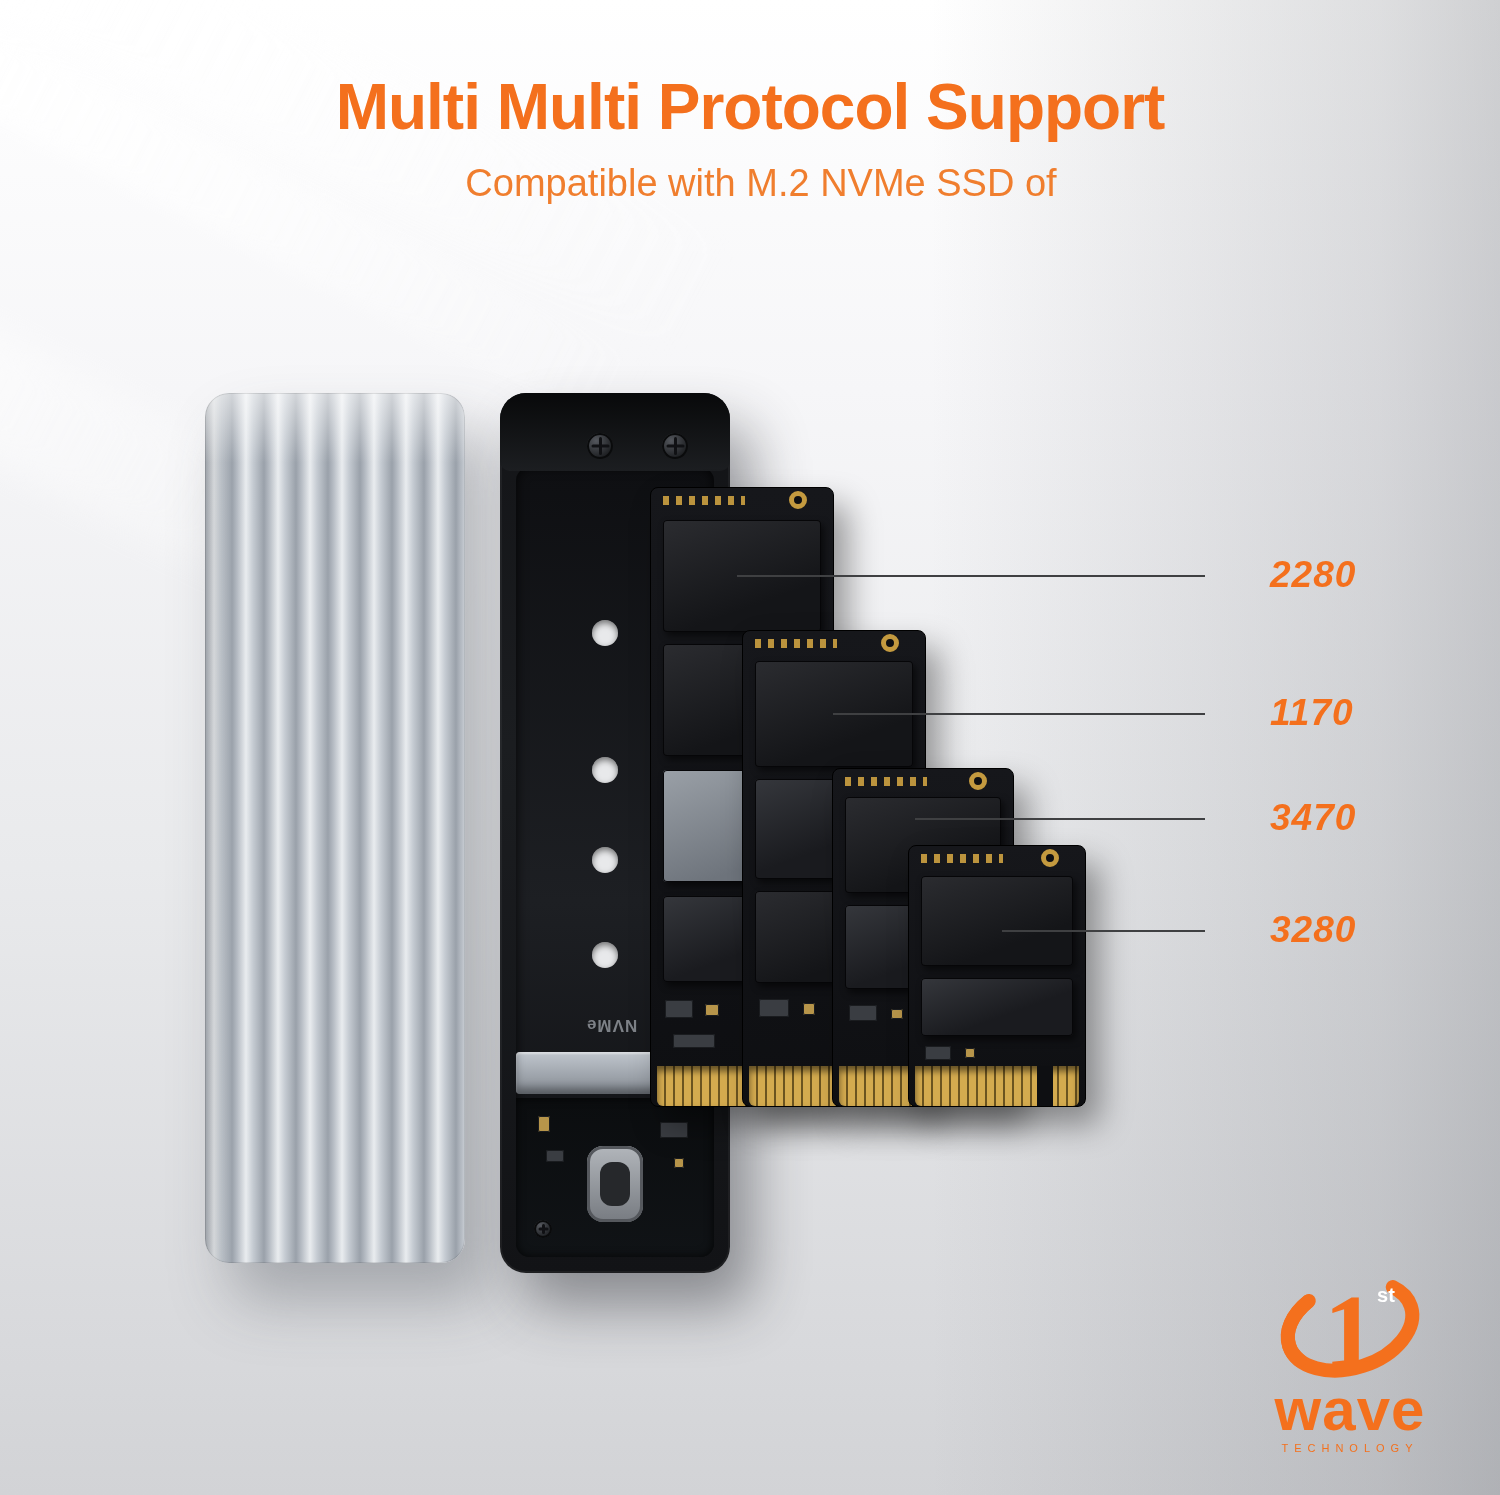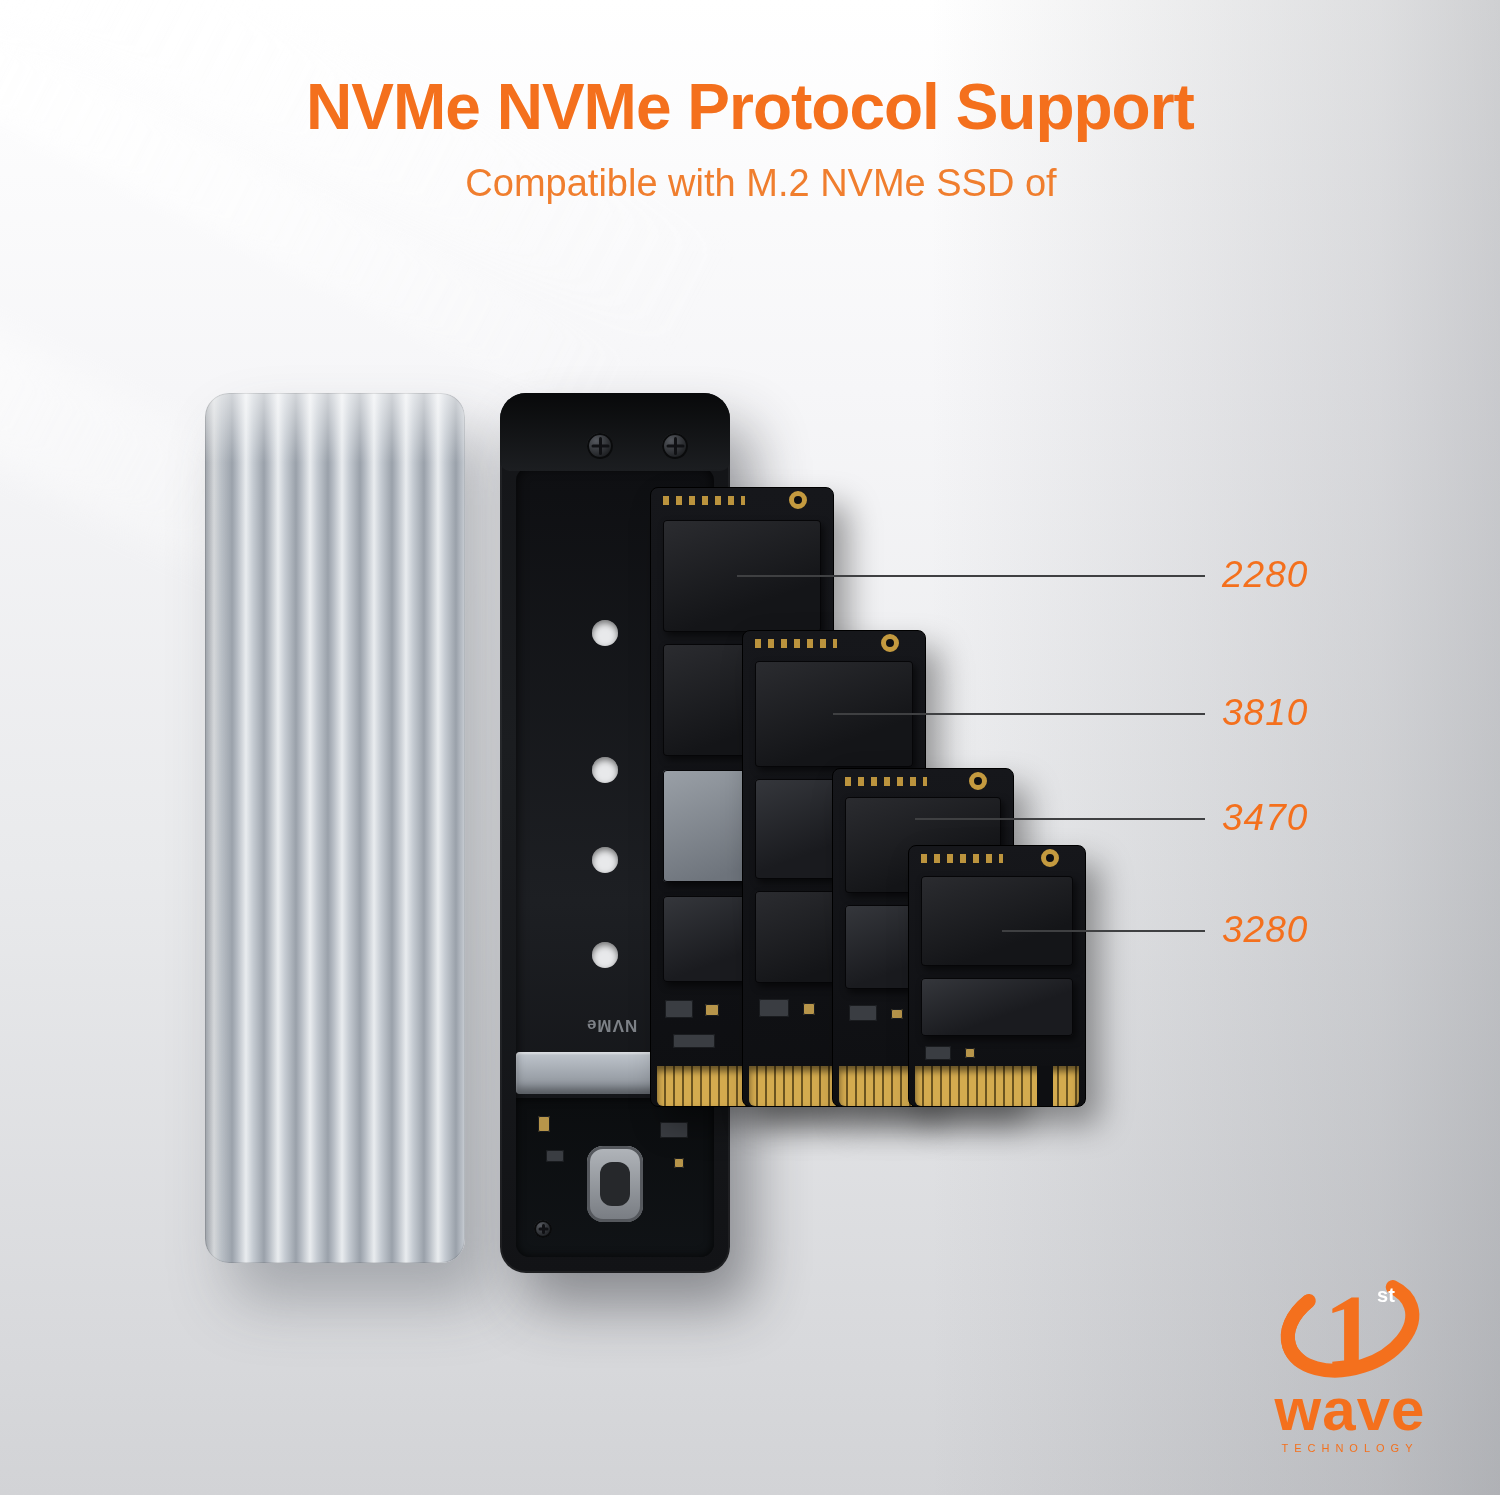--- a/index.html
+++ b/index.html
@@ -101,35 +101,35 @@
   .chip.sheen{background:linear-gradient(160deg,#35373c,#1a1b1f 60%);}
   .smallcomp{position:absolute;background:#3a3d42;border-radius:2px;box-shadow:inset 0 0 0 1px #1a1c1f;}
   .smallcomp.gold{background:#b7954a;}
   .fingers{position:absolute;left:6px;right:6px;bottom:0;height:40px;border-radius:0 0 6px 6px;
     background:repeating-linear-gradient(90deg,#d4ab4f 0 7px,#6b5420 7px 9px);
     box-shadow: inset 0 5px 7px rgba(0,0,0,.55);}
   .fingers i{position:absolute;right:26px;top:0;width:16px;height:100%;background:#0e0f12;display:block;}
 
   
   .cline{position:absolute;height:2px;background:#3f4042;z-index:20;}
-  .clabel{position:absolute;z-index:21;color:#F4701D;font-size:37px;font-weight:400;font-style:italic;letter-spacing:1px;}
+  .clabel{position:absolute;z-index:21;color:#F4701D;font-size:37px;font-weight:700;font-style:italic;letter-spacing:1px;margin-left:48px;}
 
   
   .logo{position:absolute;left:1243px;top:1262px;width:214px;height:206px;z-index:22;}
 </style>
 </head>
 <body>
 
 <div id="stage">
 
   <div class="streak s1"></div>
   <div class="streak s2"></div>
   <div class="streak s3"></div>
 
-  <div class="title">NVMe NVMe Protocol Support</div>
+  <div class="title">Multi Multi Protocol Support</div>
   <div class="subtitle">Compatible with M.2 NVMe SSD of</div>
 
   <div class="heatsink"></div>
 
   <div class="frame">
     <div class="frame-inner"></div>
     <div class="frame-cap"></div>
     <div class="screw" style="left:87px;top:40px;">
         <b></b>
         <b class="h"></b>
@@ -213,21 +213,21 @@
         <i></i>
       </div>
   </div>
 
   <div class="cline" style="left:737px;top:575px;width:468px;"></div>
   <div class="cline" style="left:833px;top:713px;width:372px;"></div>
   <div class="cline" style="left:915px;top:818px;width:290px;"></div>
   <div class="cline" style="left:1002px;top:930px;width:203px;"></div>
 
   <div class="clabel" style="left:1222px;top:554px;">2280</div>
-  <div class="clabel" style="left:1222px;top:692px;">3810</div>
+  <div class="clabel" style="left:1222px;top:692px;">1170</div>
   <div class="clabel" style="left:1222px;top:797px;">3470</div>
   <div class="clabel" style="left:1222px;top:909px;">3280</div>
 
   <svg class="logo" viewBox="0 0 214 206">
     <ellipse cx="107" cy="64" rx="64" ry="42" fill="none" stroke="#F4701D" stroke-width="14" stroke-linecap="round" stroke-dasharray="255 90" stroke-dashoffset="36" transform="rotate(-18 107 64)"></ellipse>
     <text x="107" y="104" text-anchor="middle" font-family="'Liberation Serif',serif" font-size="104" font-weight="bold" fill="#F4701D">1</text>
     <ellipse cx="107" cy="64" rx="64" ry="42" fill="none" stroke="#F4701D" stroke-width="14" stroke-linecap="round" stroke-dasharray="70 280" stroke-dashoffset="-150" transform="rotate(-18 107 64)"></ellipse>
     <text x="143" y="40" text-anchor="middle" font-family="'Liberation Sans',sans-serif" font-size="20" font-weight="bold" fill="#ffffff">st</text>
     <text x="107" y="168" text-anchor="middle" font-family="'Liberation Sans',sans-serif" font-size="60" font-weight="bold" letter-spacing="1" fill="#F4701D">wave</text>
     <text x="107" y="190" text-anchor="middle" font-family="'Liberation Sans',sans-serif" font-size="11" letter-spacing="6" fill="#F4701D">TECHNOLOGY</text>

